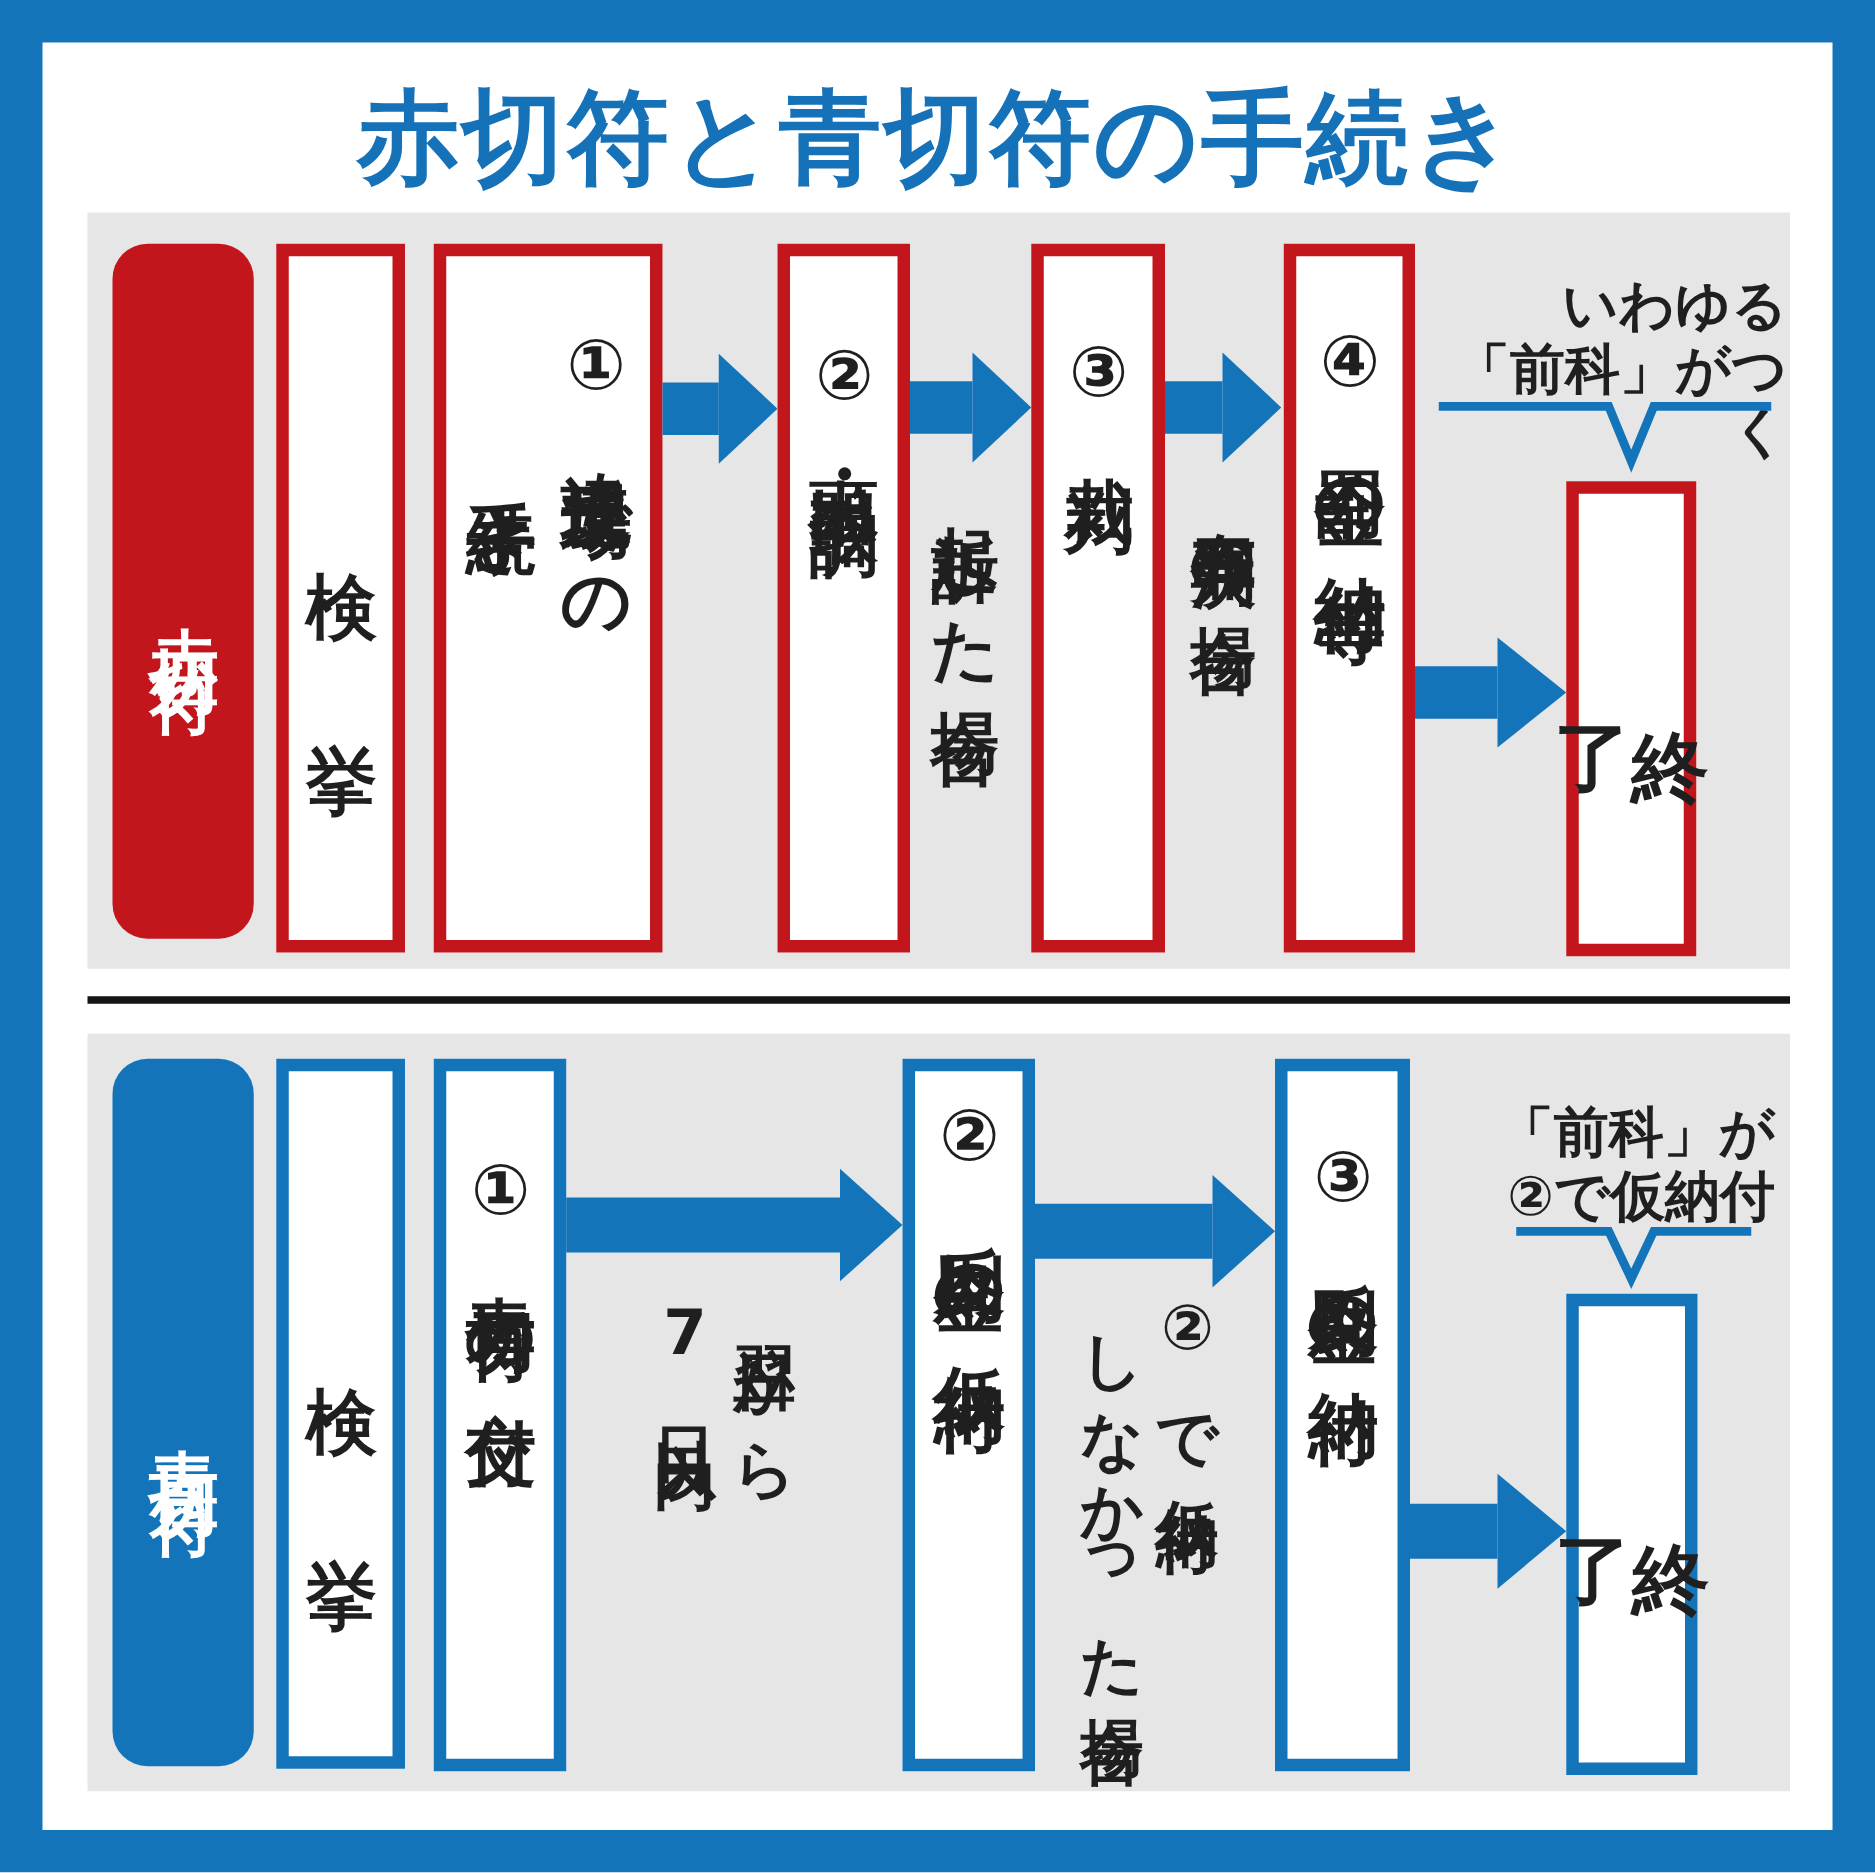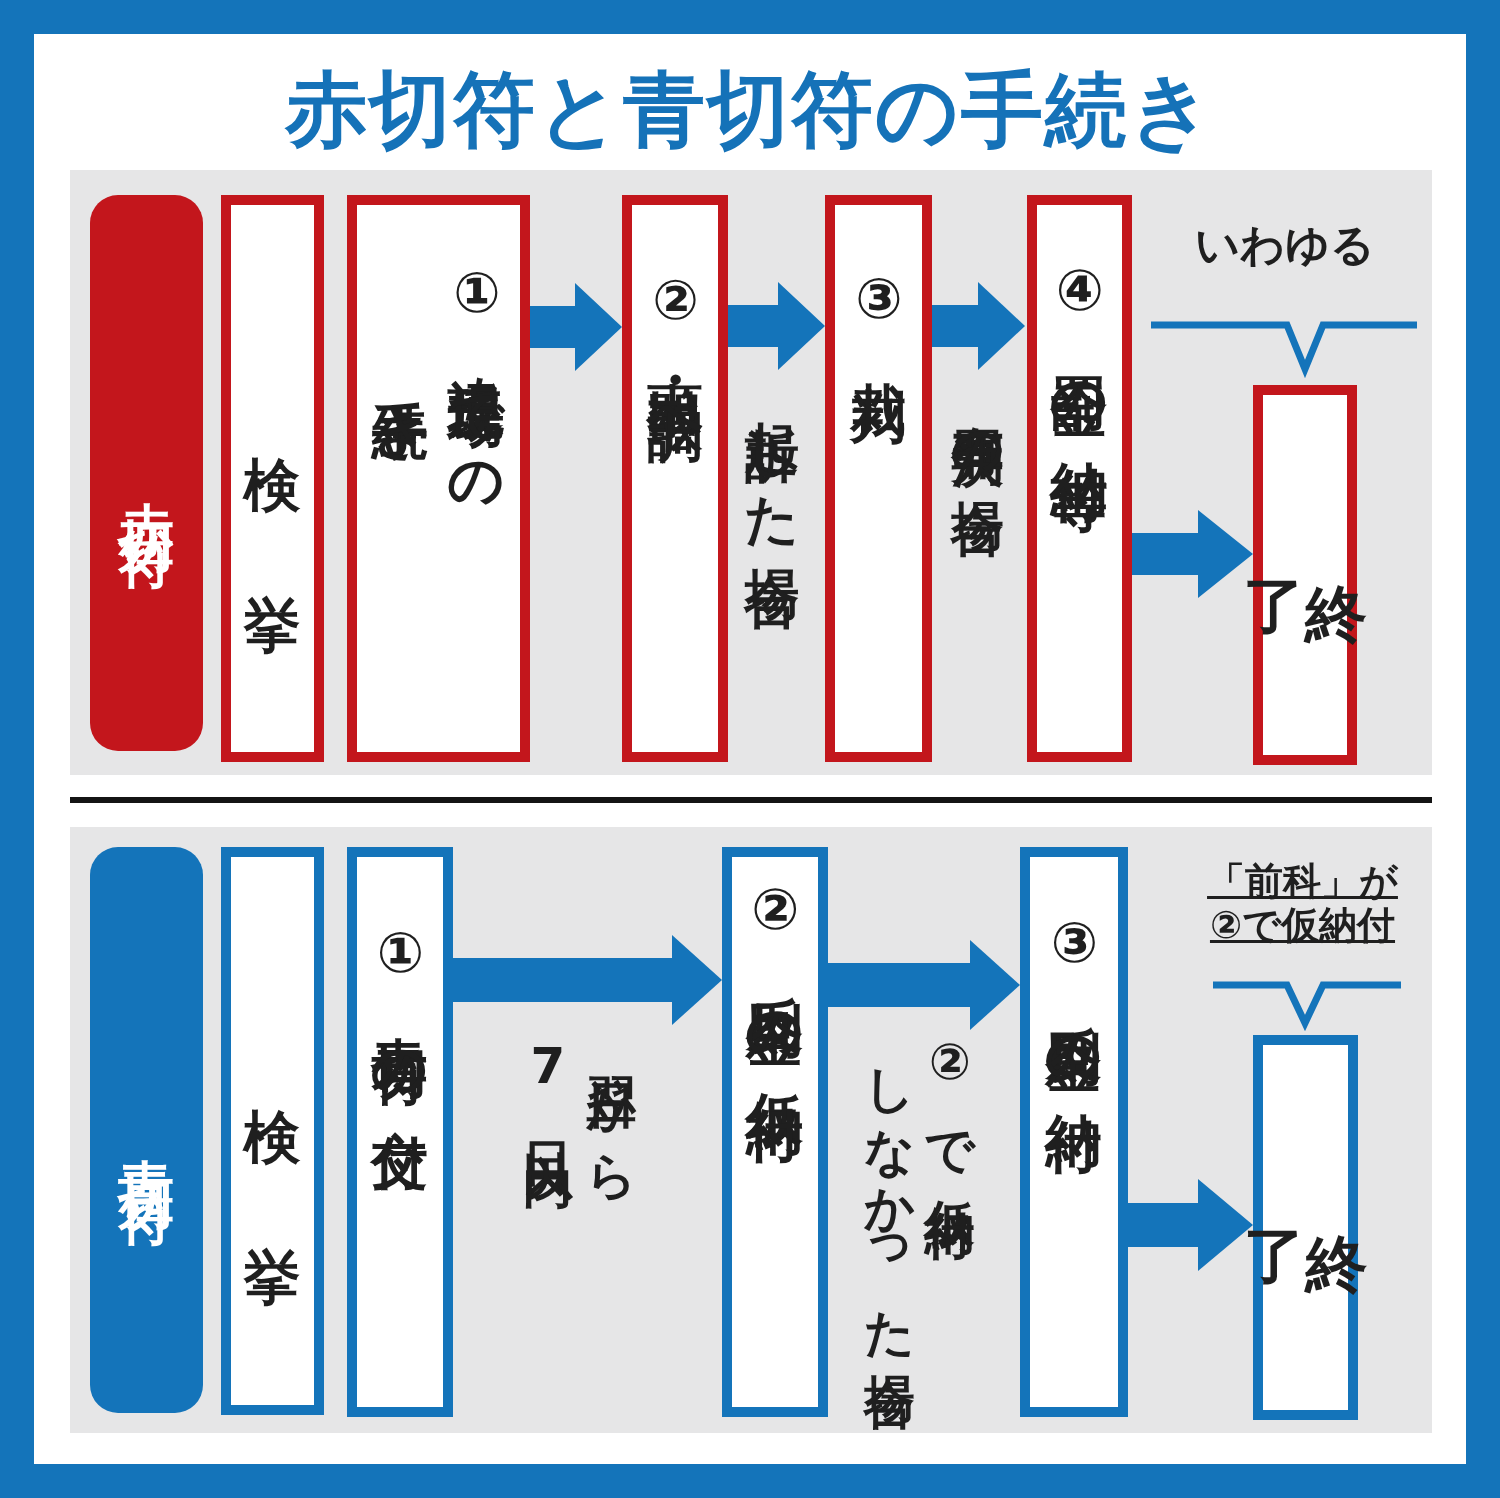--- a/index.html
+++ b/index.html
@@ -20,21 +20,21 @@
   .vt{writing-mode:vertical-rl;text-orientation:upright;line-height:1;
       font-weight:800;color:var(--ink);display:block}
   .box{position:absolute;background:#fff;display:flex;flex-direction:row-reverse;
        justify-content:center;align-items:flex-start}
   .box.rb{border:10px solid var(--red)}
   .box.bb{border:10px solid var(--blue)}
   .box.center{align-items:center}
   .plabel{position:absolute;border-radius:28px;display:flex;justify-content:center;align-items:center}
   .plabel .vt{color:#ffffff}
   .cond{position:absolute;display:flex;flex-direction:row-reverse;align-items:flex-start}
-  .note{position:absolute;text-align:center;font-weight:800;color:var(--ink);line-height:1.15}
+  .note{position:absolute;text-align:right;font-weight:800;color:var(--ink);line-height:1.15}
   .arrow{position:absolute}
   .arrow .sh{position:absolute;left:0;background:var(--blue)}
   .arrow .hd{position:absolute;right:0;width:0;height:0;border-style:solid;
              border-color:transparent transparent transparent var(--blue)}
   svg.bracket{position:absolute;overflow:visible}
 </style>
 </head>
 <body>
 
 <div id="canvas">
@@ -87,20 +87,21 @@
   <div class="cond" style="left:952px;top:385px;">
     <span class="vt" style="font-size:52px;letter-spacing:3px;">有罪判決の場合</span>
   </div>
 
   <div class="box rb" style="left:1027px;top:195px;width:105px;height:567px;padding-top:52px;">
     <span class="vt" style="font-size:57px;letter-spacing:7px;">④罰金の納付等</span>
   </div>
 
   <div class="note" style="left:1140px;top:220px;width:290px;font-size:44px;">
     <div>いわゆる</div>
+    <div>「前科」がつく</div>
   </div>
 
   <svg class="bracket" style="left:1148px;top:318px;" width="272" height="56" viewBox="0 0 272 56">
     <polyline points="3,7 139,7 157,51 175,7 269,7" fill="none" stroke="#1474ba" stroke-width="7" stroke-linejoin="miter"></polyline>
   </svg>
 
   <div class="arrow" style="left:1132px;top:510px;width:121px;height:88px;">
     <div class="sh" style="top:23px;height:42px;width:66px;"></div>
     <div class="hd" style="border-width:44px 0 44px 55px;"></div>
   </div>
@@ -146,21 +147,21 @@
 
   <div class="cond" style="left:865px;top:1033px;column-gap:10px;">
     <span class="vt" style="font-size:50px;letter-spacing:6px;">②で仮納付</span>
     <span class="vt" style="font-size:50px;letter-spacing:3px;">しなかった場合</span>
   </div>
 
   <div class="box bb" style="left:1020px;top:847px;width:108px;height:570px;padding-top:53px;">
     <span class="vt" style="font-size:56px;letter-spacing:6px;">③反則金の納付</span>
   </div>
 
-  <div class="note" style="left:1185px;top:860px;width:235px;font-size:38px;text-decoration:underline;">
+  <div class="note" style="left:1185px;top:882px;width:235px;font-size:44px;">
     <div>「前科」が</div>
     <div>②で仮納付</div>
   </div>
 
   <svg class="bracket" style="left:1210px;top:976px;" width="194" height="52" viewBox="0 0 194 52">
     <polyline points="3,9 77,9 95,47 113,9 191,9" fill="none" stroke="#1474ba" stroke-width="7" stroke-linejoin="miter"></polyline>
   </svg>
 
   <div class="arrow" style="left:1128px;top:1179px;width:125px;height:92px;">
     <div class="sh" style="top:24px;height:44px;width:70px;"></div>

